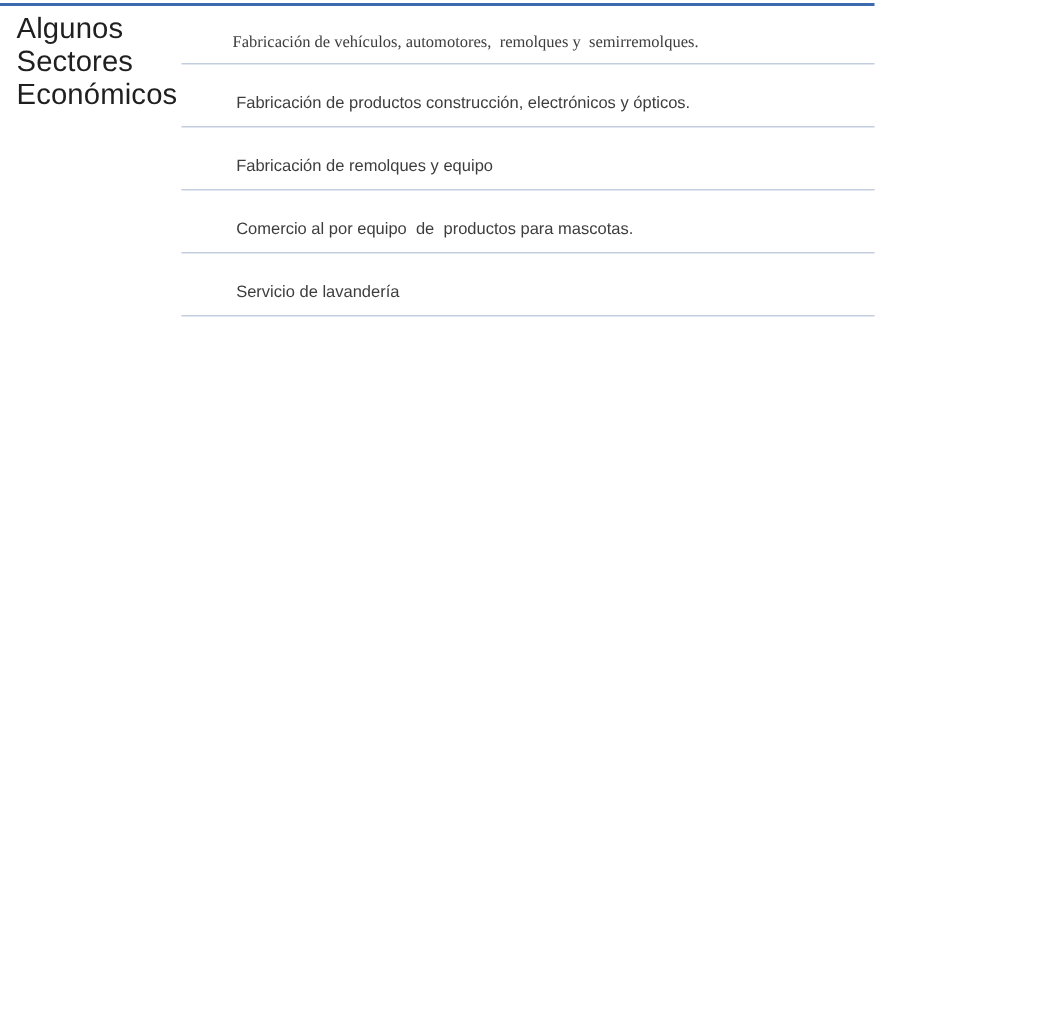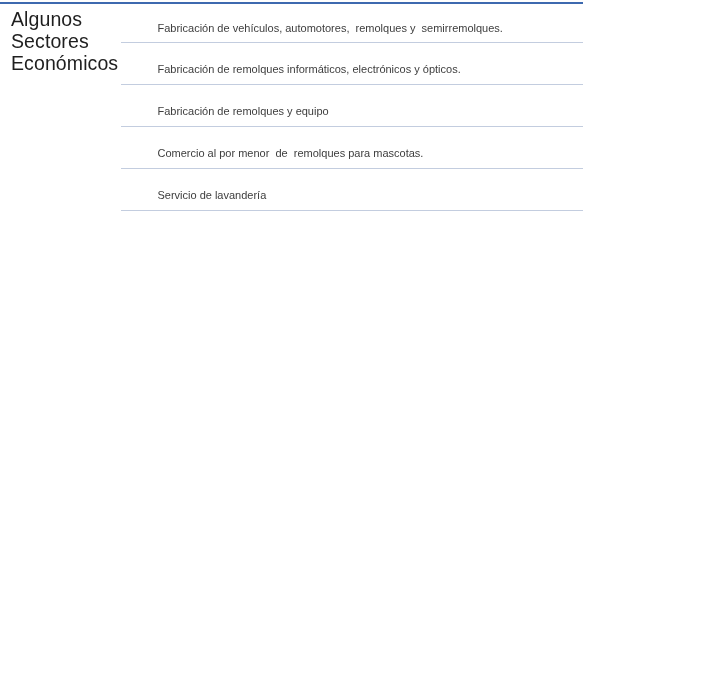--- a/index.html
+++ b/index.html
@@ -52,40 +52,41 @@
     border-bottom: 1px solid var(--separator, #c3cddf);
     padding: 7px 6px 0 12px;
     font-size: 11px;
     line-height: 13.5px;
     color: var(--body-text, #3d3d3d);
     white-space: pre-wrap;
   }
   .row:first-child {
     height: 38.5px;
     padding-top: 4px;
+    font-family: Liberation Serif, serif;
   }
 </style>
 </head>
 <body>
 
 <div class="slide">
   <div class="top-rule"></div>
   <div class="layout">
     <div class="title-col">Algunos Sectores Económicos</div>
     <div class="rows-col">
       <div class="row">
         <span>Fabricación de vehículos, automotores,  remolques y  semirremolques.</span>
       </div>
       <div class="row">
-        <span>Fabricación de remolques informáticos, electrónicos y ópticos.</span>
+        <span>Fabricación de productos construcción, electrónicos y ópticos.</span>
       </div>
       <div class="row">
         <span>Fabricación de remolques y equipo</span>
       </div>
       <div class="row">
-        <span>Comercio al por menor  de  remolques para mascotas.</span>
+        <span>Comercio al por equipo  de  productos para mascotas.</span>
       </div>
       <div class="row">
         <span>Servicio de lavandería</span>
       </div>
     </div>
   </div>
 </div>
 
 </body></html>

